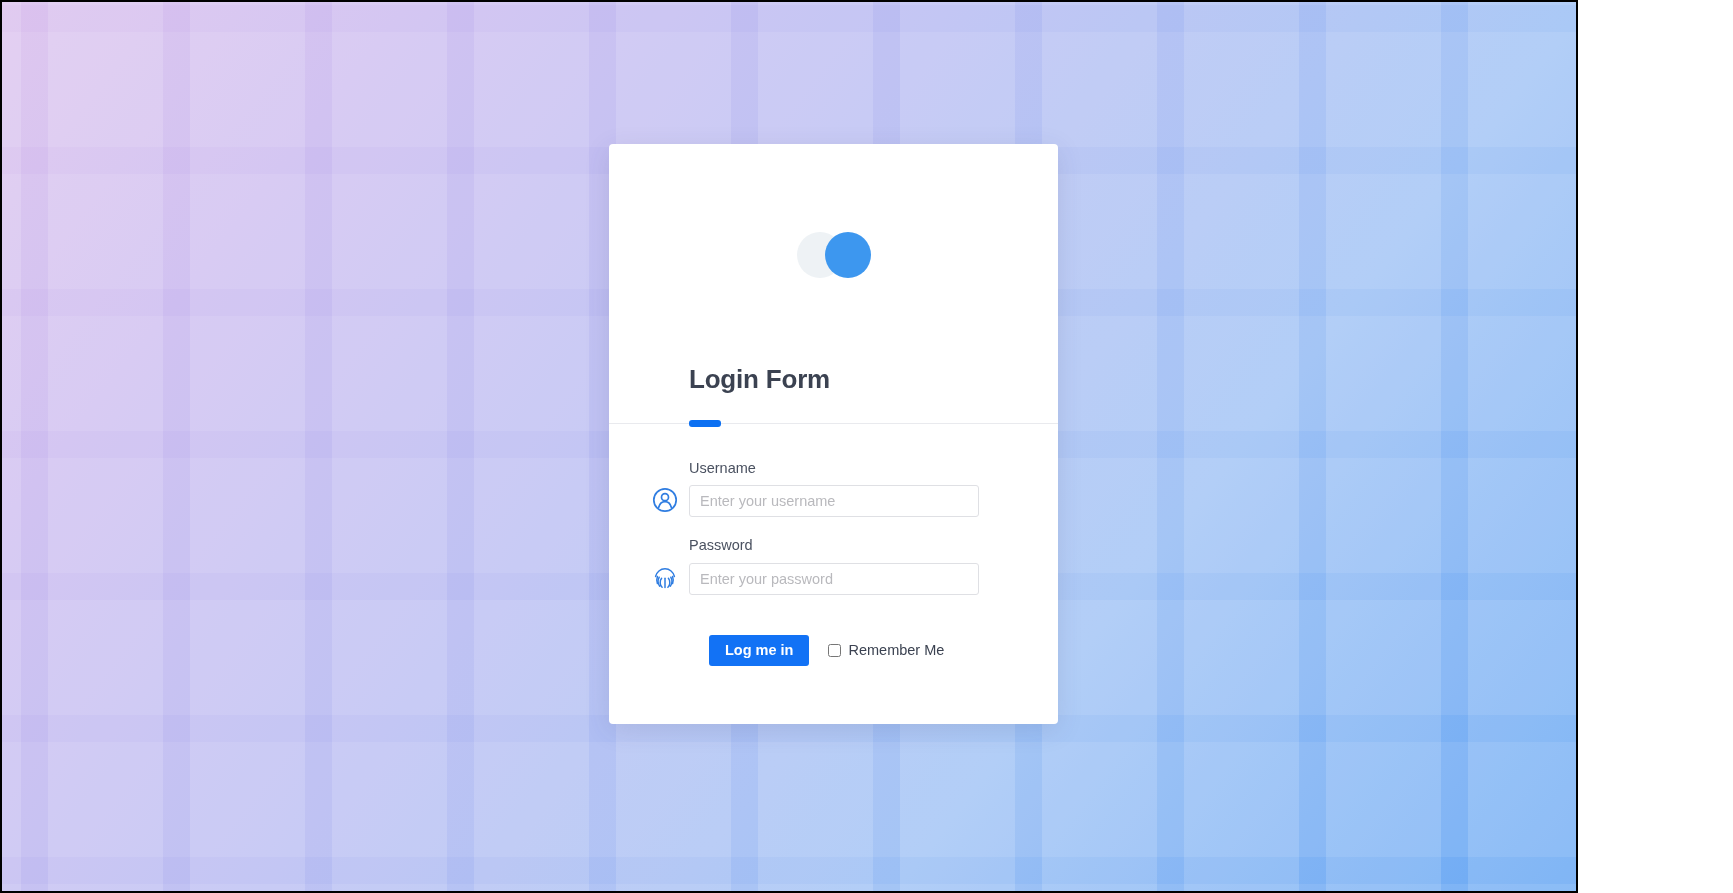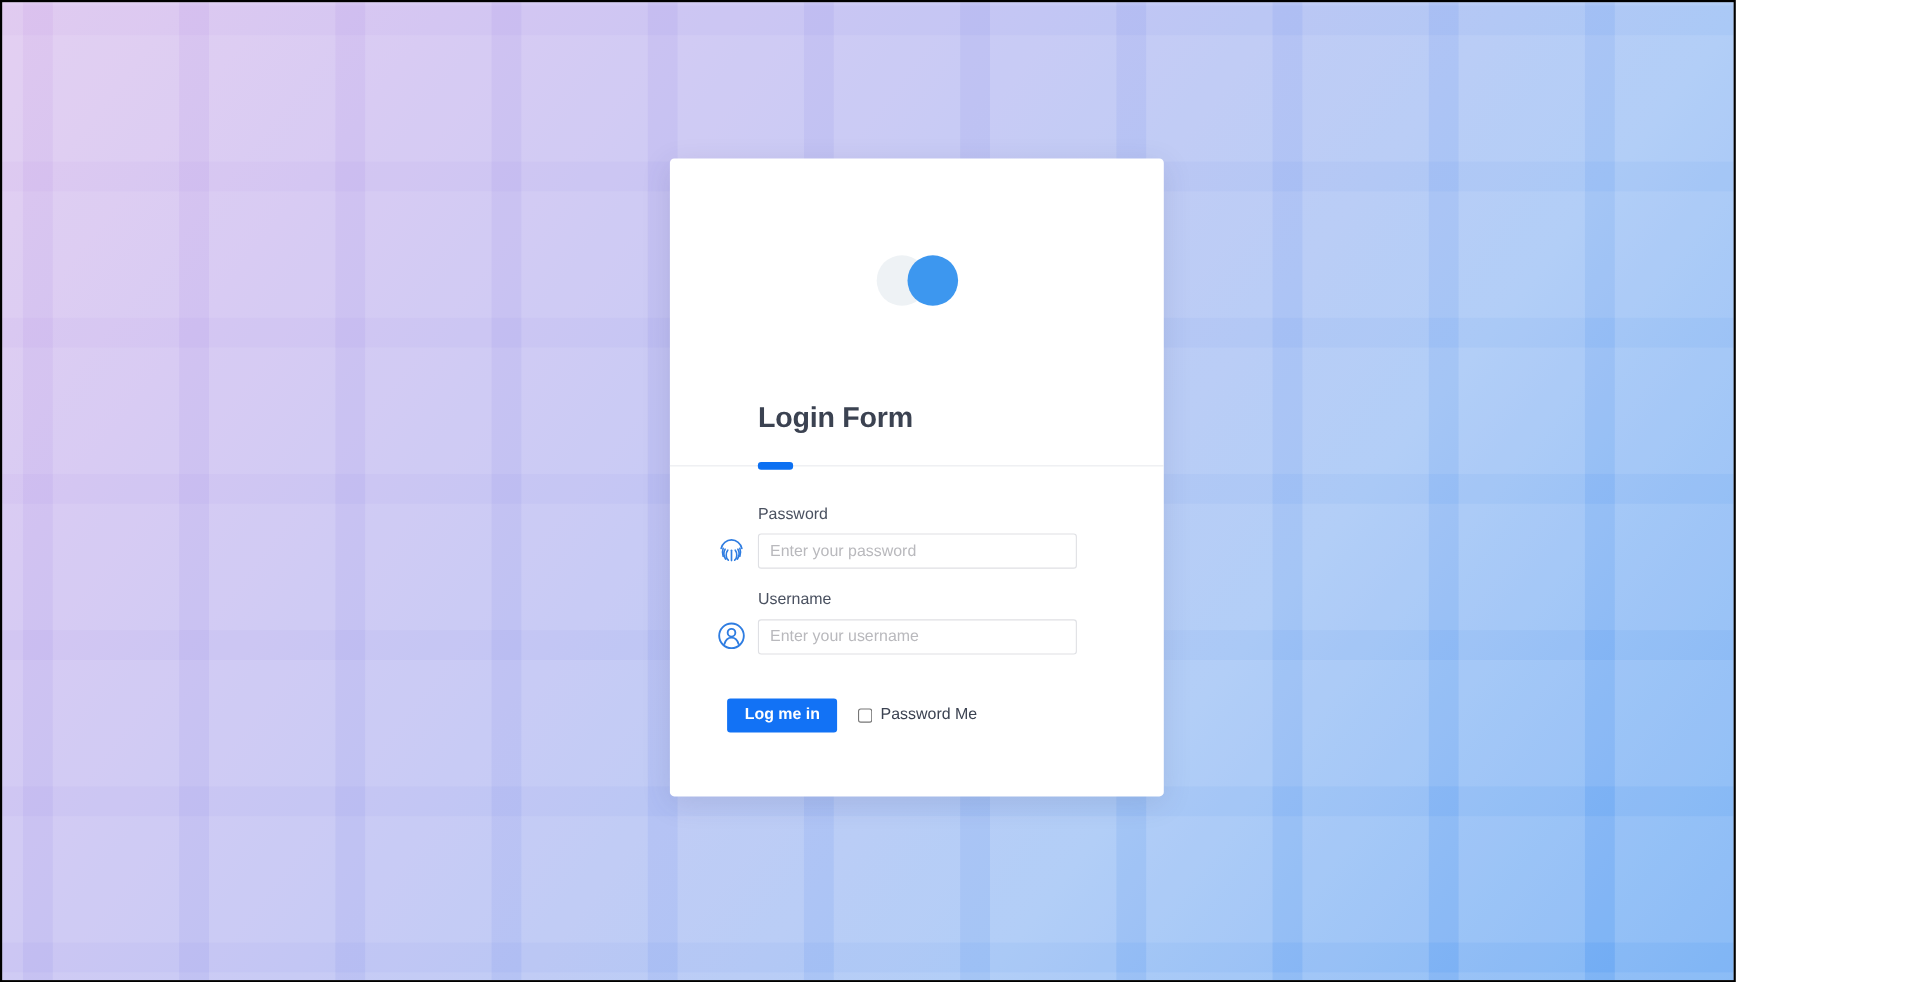--- a/index.html
+++ b/index.html
@@ -156,21 +156,21 @@
     left: 43px;
     bottom: 4px;
     width: 26px;
     height: 26px;
     line-height: 0;
   }
 
   .actions-row {
     display: flex;
     align-items: center;
-    padding-left: 52px;
+    padding-left: 100px;
     margin-top: 40px;
   }
   .login-button {
     height: 31px;
     padding: 0 16px;
     font-size: 14.5px;
     font-weight: bold;
     font-family: "Liberation Sans", sans-serif;
     color: #ffffff;
     background: #1272f5;
@@ -211,55 +211,55 @@
       </div>
     </div>
 
     <div class="card-title-block">
       <h1 class="card-title">Login Form</h1>
       <div class="title-divider"></div>
       <div class="title-accent"></div>
     </div>
 
     <div class="card-body">
+
+      <div class="field-row">
+        <span class="field-icon">
+          <svg width="26" height="26" viewBox="0 0 26 26">
+            <circle cx="13" cy="13" r="11.2" fill="none" stroke="#2f7de1" stroke-width="1.7"></circle>
+            <circle cx="13" cy="10.2" r="3.5" fill="none" stroke="#2f7de1" stroke-width="1.7"></circle>
+            <path d="M6.6 20.4 Q8.2 14.6 13 14.6 Q17.8 14.6 19.4 20.4" fill="none" stroke="#2f7de1" stroke-width="1.7" stroke-linecap="round"></path>
+          </svg>
+        </span>
+        <label class="field-label">Username</label>
+        <input class="field-input" type="text" placeholder="Enter your username" style="">
+      </div>
 
       <div class="field-row">
         <span class="field-icon">
           <svg width="26" height="26" viewBox="0 0 26 26">
             <g fill="none" stroke="#2f7de1" stroke-width="1.5" stroke-linecap="round">
               <path d="M3.6 11.5 A9.6 9.6 0 0 1 22.4 11.5"></path>
               <path d="M5.4 18.6 A8.4 9.6 0 0 1 5.4 11.4"></path>
               <path d="M20.6 18.6 A8.4 9.6 0 0 0 20.6 11.4"></path>
               <path d="M7.6 21.2 A6.2 7.6 0 0 1 7.2 12.2"></path>
               <path d="M18.4 21.2 A6.2 7.6 0 0 0 18.8 12.2"></path>
               <path d="M10.1 22.3 A4.0 5.6 0 0 1 9.6 13.2"></path>
               <path d="M15.9 22.3 A4.0 5.6 0 0 0 16.4 13.2"></path>
               <path d="M13 13.2 L13 22.6"></path>
             </g>
           </svg>
         </span>
         <label class="field-label">Password</label>
         <input class="field-input" type="password" placeholder="Enter your password" style="">
       </div>
 
-      <div class="field-row">
-        <span class="field-icon">
-          <svg width="26" height="26" viewBox="0 0 26 26">
-            <circle cx="13" cy="13" r="11.2" fill="none" stroke="#2f7de1" stroke-width="1.7"></circle>
-            <circle cx="13" cy="10.2" r="3.5" fill="none" stroke="#2f7de1" stroke-width="1.7"></circle>
-            <path d="M6.6 20.4 Q8.2 14.6 13 14.6 Q17.8 14.6 19.4 20.4" fill="none" stroke="#2f7de1" stroke-width="1.7" stroke-linecap="round"></path>
-          </svg>
-        </span>
-        <label class="field-label">Username</label>
-        <input class="field-input" type="text" placeholder="Enter your username" style="">
-      </div>
-
       <div class="actions-row">
         <button class="login-button">Log me in</button>
         <span class="remember-wrap">
           <input class="remember-checkbox" type="checkbox" id="remember" style="">
-          <label class="remember-label" for="remember">Password Me</label>
+          <label class="remember-label" for="remember">Remember Me</label>
         </span>
       </div>
 
     </div>
   </div>
 </div>
 
 </body></html>

